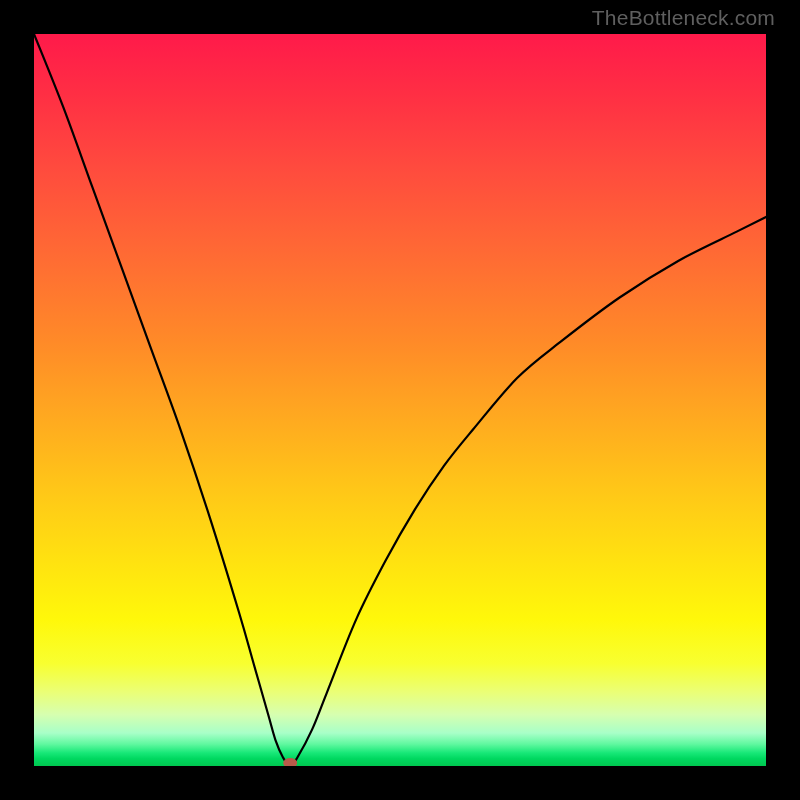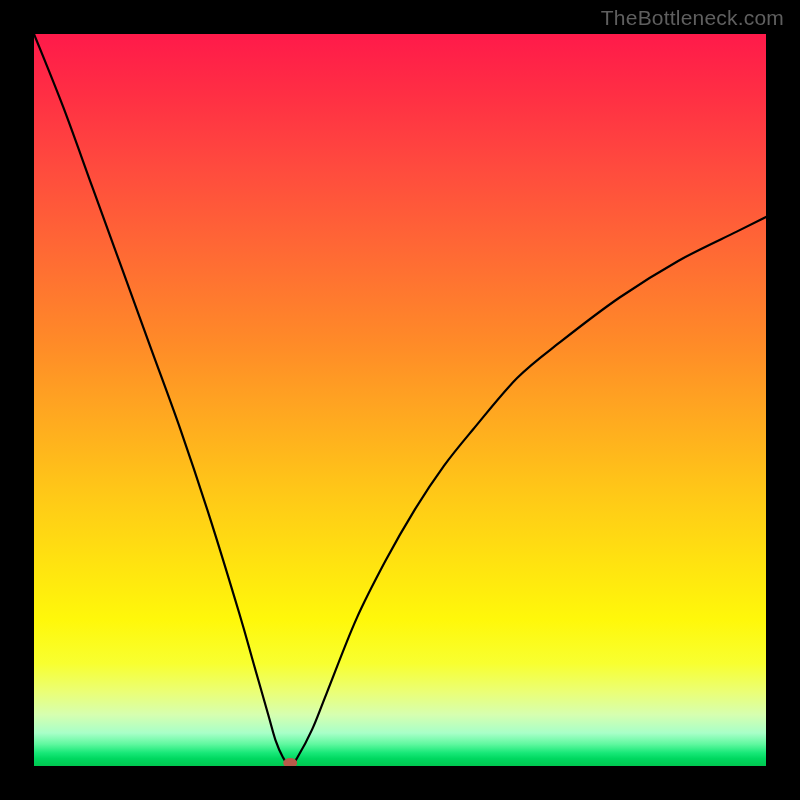--- a/index.html
+++ b/index.html
@@ -32,21 +32,21 @@
       #a8ffc8 95.5%,
       #60f8a0 97%,
       #18e878 98.2%,
       #00d860 99%,
       #00c850 100%
     );
   }
   .watermark {
     position: absolute;
     top: 6px;
-    right: 16px;
+    right: 25px;
     font-family: Arial, Helvetica, sans-serif;
     font-size: 21px;
     color: #5f5f5f;
     letter-spacing: 0.2px;
     user-select: none;
   }
   svg.curve {
     position: absolute;
     left: 0;
     top: 0;

